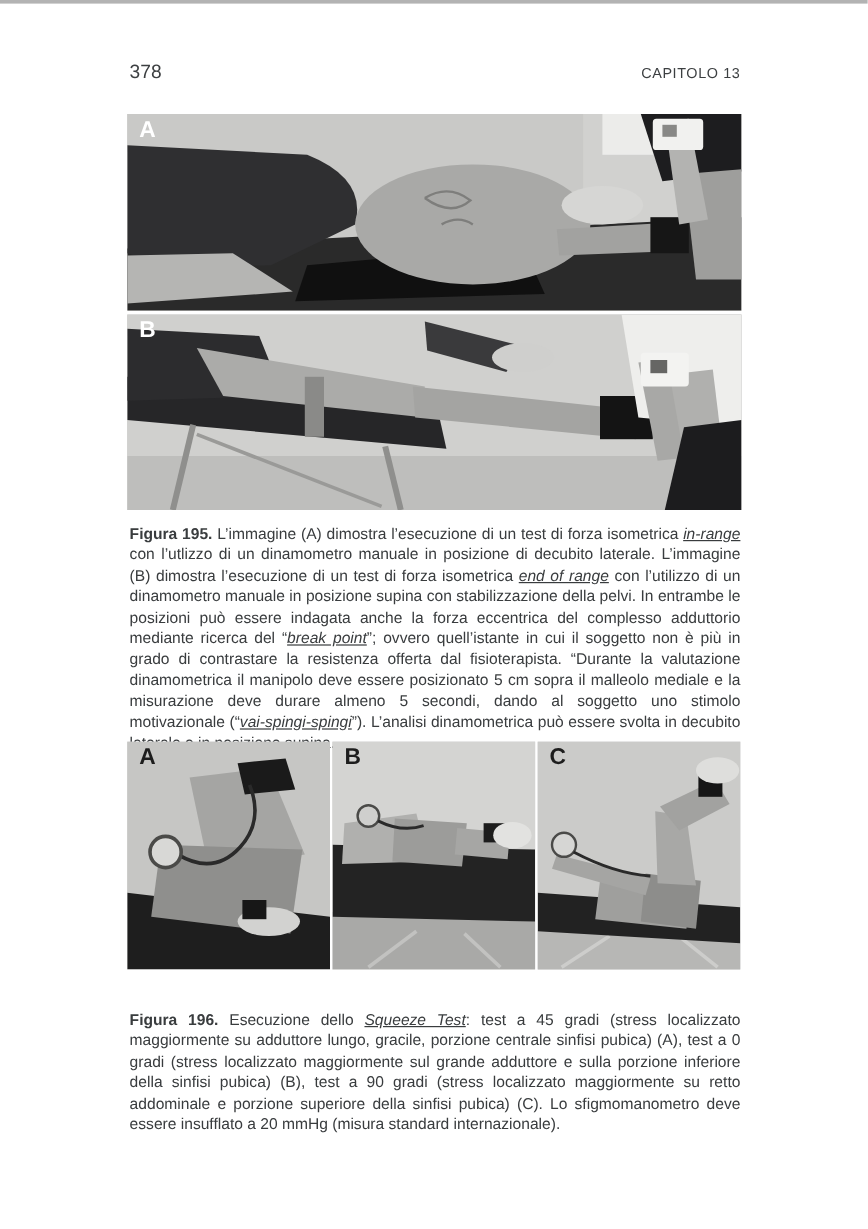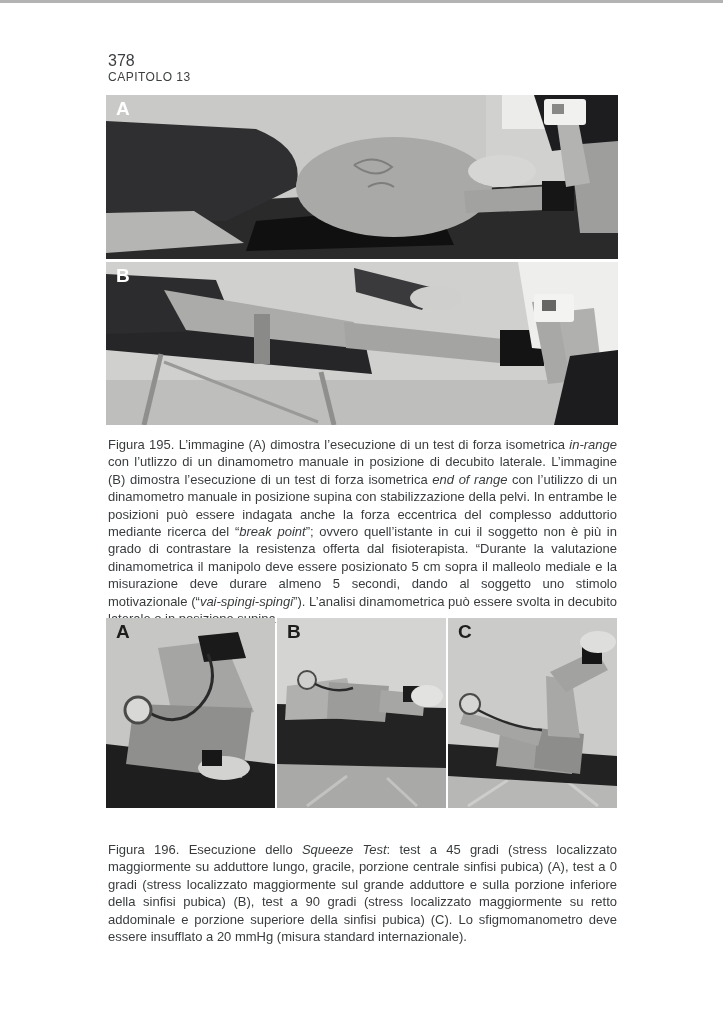--- a/index.html
+++ b/index.html
@@ -11,21 +11,20 @@
     overflow: hidden;
   }
   .scan-top-edge {
     position: absolute; top: 0; left: 0; width: 723px; height: 3px;
     background: #b3b3b3;
   }
   .page-header {
     position: absolute; left: 108px; top: 52px; width: 509px;
     display: flex; justify-content: space-between; align-items: baseline;
     color: #3c3f41;
-    flex-direction: column;
   }
   .page-number { font-size: 16px; }
   .chapter-label { font-size: 12px; letter-spacing: 0.5px; }
 
   .figure-block { position: absolute; left: 106px; width: 512px; }
   #figure-195 { top: 95px; }
   #figure-196 { top: 618px; display: flex; gap: 2px; }
 
   .photo-panel { position: relative; overflow: hidden; background: #c9c9c7; }
   .photo-panel svg { display: block; width: 100%; height: 100%; }
@@ -42,22 +41,22 @@
   .panel-label.dark { color: #1d1d1d; }
 
   .figure-caption {
     position: absolute; left: 108px; width: 509px;
     font-size: 13px; line-height: 17.4px;
     color: #393c3e;
     text-align: justify;
   }
   #caption-195 { top: 436px; }
   #caption-196 { top: 841px; }
-  .figure-caption .seg-b { font-weight: 400; }
-  .figure-caption .seg-i { font-style: italic; }
+  .figure-caption .seg-b { font-weight: 700; }
+  .figure-caption .seg-i { font-style: italic; text-decoration: underline; }
 </style>
 </head>
 <body>
 
 <div class="scan-top-edge"></div>
 
 <div class="page-header">
   <span class="page-number">378</span>
   <span class="chapter-label">CAPITOLO 13</span>
 </div>

